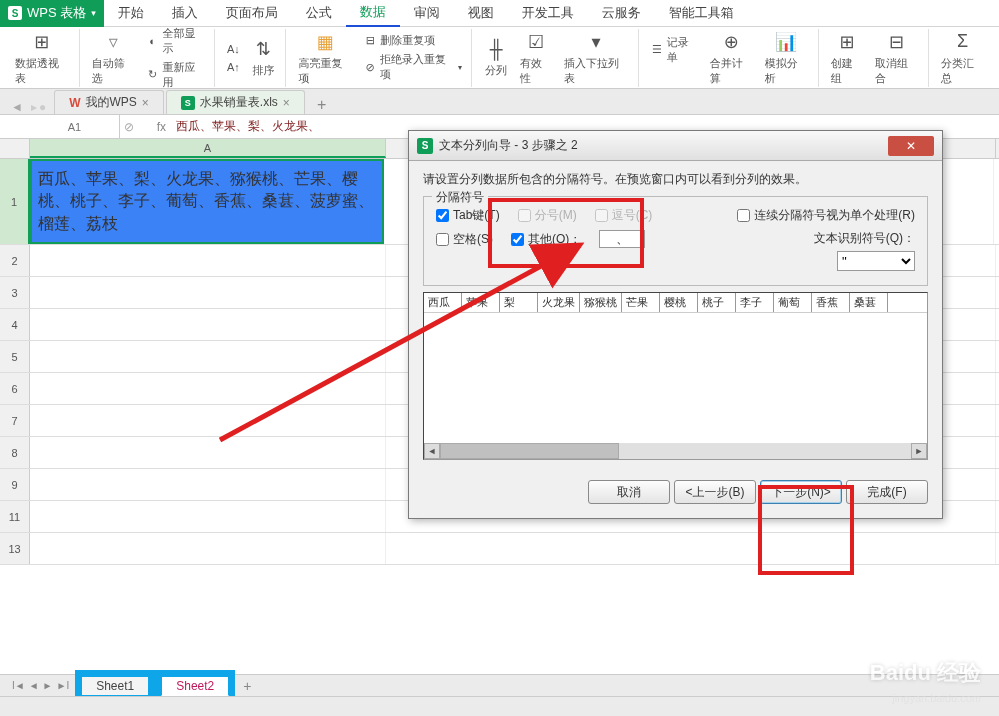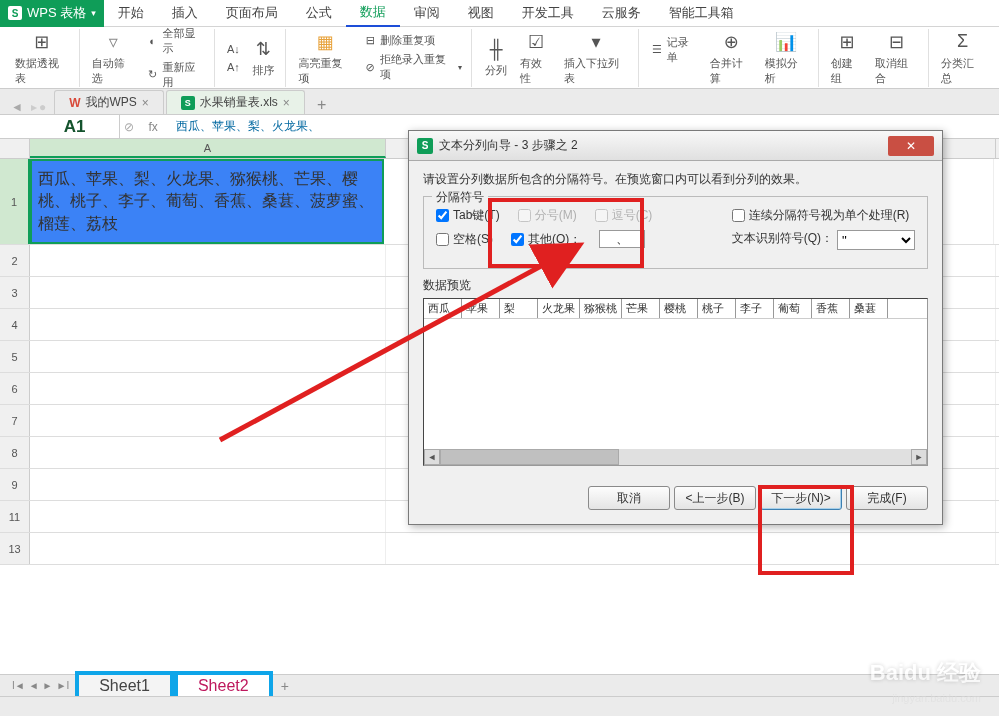--- a/index.html
+++ b/index.html
@@ -25,24 +25,24 @@
 
 .doctabs { height: 26px; background: #ebebeb; border-bottom: 1px solid #ccc; display: flex; align-items: flex-end; padding-left: 5px; gap: 2px; }
 .doctab { height: 24px; padding: 0 14px; display: flex; align-items: center; gap: 5px; background: #fff; border: 1px solid #ccc; border-bottom: none; border-radius: 3px 3px 0 0; font-size: 12px; color: #444; }
 .doctab.inactive { background: #ebebeb; }
 .doctab.active { background: #e8f2e8; }
 .wps-red { color: #d94a3a; font-weight: bold; }
 .s-green { width: 14px; height: 14px; background: #0f9d58; color: #fff; border-radius: 2px; display: inline-flex; align-items: center; justify-content: center; font-size: 9px; font-weight: bold; }
 
 
 .formulabar { height: 24px; border-bottom: 1px solid #ccc; display: flex; align-items: center; }
-.namebox { width: 90px; border-right: 1px solid #ccc; height: 100%; display: flex; align-items: center; justify-content: center; color: #14532d; font-size: 17px; margin-left: 30px; font-weight: bold; }
-.fx-btn { width: 26px; text-align: center; color: #888; font-size: 12px; }
+.namebox { width: 90px; border-right: 1px solid #ccc; height: 100%; display: flex; align-items: center; justify-content: center; color: #737373; font-size: 11px; margin-left: 30px; }
+.fx-btn { width: 26px; text-align: right; color: #888; font-size: 12px; }
 .fx-btns { display: flex; align-items: center; padding: 0 4px; color: #aaa; gap: 6px; }
-.formula-input { flex: 1; padding: 0 6px; color: #0369a1; font-size: 12px; }
+.formula-input { flex: 1; padding: 0 6px; color: #7f1d1d; font-size: 12px; }
 
 
 .grid-area { position: relative; height: 540px; overflow: hidden; }
 .col-headers { display: flex; height: 20px; background: #f0f0f0; border-bottom: 1px solid #ccc; }
 .corner { width: 30px; border-right: 1px solid #ccc; background: #f0f0f0; }
 .col-header { border-right: 1px solid #ccc; display: flex; align-items: center; justify-content: center; font-size: 11px; color: #555; }
 .col-header.sel { background: #d0e8d0; border-bottom: 2px solid #0f9d58; }
 .rows { }
 .row { display: flex; border-bottom: 1px solid #ddd; }
 .row-header { width: 30px; border-right: 1px solid #ccc; background: #f0f0f0; display: flex; align-items: center; justify-content: center; font-size: 11px; color: #555; }
@@ -58,42 +58,42 @@
 .dlg-close { width: 46px; height: 20px; background: #c94f43; border-radius: 2px; color: #fff; display: flex; align-items: center; justify-content: center; font-size: 12px; cursor: pointer; }
 .dlg-body { padding: 10px 14px; font-size: 12px; color: #333; }
 .dlg-instruction { margin-bottom: 8px; }
 .fieldset { border: 1px solid #bbb; padding: 10px 12px 14px; position: relative; margin-bottom: 6px; }
 .fieldset-legend { position: absolute; top: -8px; left: 8px; background: #f0f0f0; padding: 0 4px; font-size: 12px; }
 .delim-row { display: flex; align-items: center; gap: 18px; margin-bottom: 6px; }
 .delim-col-right { margin-left: auto; display: flex; flex-direction: column; gap: 6px; }
 .chk { display: flex; align-items: center; gap: 4px; }
 .chk input { width: 13px; height: 13px; }
 .other-input { width: 46px; height: 18px; border: 1px solid #999; background: #fff; text-align: center; font-size: 12px; }
-.text-qual { display: flex; align-items: flex-start; gap: 4px; }
+.text-qual { display: flex; align-items: flex-end; gap: 4px; flex-direction: column; }
 .text-qual select { width: 78px; height: 20px; border: 1px solid #999; background: #fff; }
 .red-box { position: absolute; border: 4px solid #e02020; pointer-events: none; z-index: 50; }
 .preview-label { margin: 8px 0 4px; }
 .preview-box { border: 1px inset #999; background: #fff; height: 168px; overflow: auto; position: relative; }
 .preview-table { display: flex; font-size: 11px; border-bottom: 1px solid #ccc; }
 .preview-cell { border-right: 1px solid #999; padding: 2px 4px; white-space: nowrap; min-width: 38px; color: #333; }
 .preview-scroll { position: absolute; bottom: 0; left: 0; right: 0; height: 16px; background: #e8e8e8; display: flex; }
 .scroll-btn { width: 16px; height: 16px; background: #ddd; border: 1px solid #aaa; display: flex; align-items: center; justify-content: center; font-size: 9px; color: #555; }
 .scroll-track { flex: 1; background: #e0e0e0; position: relative; }
 .scroll-thumb { position: absolute; left: 0; width: 38%; height: 100%; background: #c0c0c0; border: 1px solid #aaa; }
 .dlg-buttons { display: flex; justify-content: flex-end; gap: 4px; padding: 10px 14px 14px; }
 .dlg-btn { min-width: 82px; height: 24px; border: 1px solid #8a8a8a; background: linear-gradient(#fdfdfd, #e4e4e4); border-radius: 3px; font-size: 12px; display: flex; align-items: center; justify-content: center; cursor: pointer; color: #333; }
 .dlg-btn.primary { border: 1px solid #3c7fb1; box-shadow: inset 0 0 0 1px #a7d0ea; }
 
 
 .arrow-svg { position: absolute; pointer-events: none; z-index: 45; }
 
 
 .sheetbar { position: absolute; bottom: 20px; left: 0; right: 0; height: 22px; background: #ebebeb; border-top: 1px solid #ccc; display: flex; align-items: center; padding-left: 6px; gap: 0; }
 .sheet-nav { display: flex; gap: 4px; padding: 0 6px; color: #888; font-size: 10px; }
-.sheet-tab { padding: 2px 20px; border: 4px solid #0ea5e9; background: #f4f4f4; font-size: 16px; color: #444; cursor: pointer; }
+.sheet-tab { padding: 2px 14px; border: 7px solid #0ea5e9; background: #f4f4f4; font-size: 12px; color: #444; cursor: pointer; }
 .sheet-tab.active { background: #fff; color: #be185d; border-bottom-color: #fff; }
 .sheet-add { padding: 0 8px; color: #888; font-size: 14px; cursor: pointer; }
 
 .statusbar { position: absolute; bottom: 0; left: 0; right: 0; height: 20px; background: #ebebeb; border-top: 1px solid #ccc; }
 
 .watermark { position: absolute; right: 18px; bottom: 28px; color: #fff; opacity: 0.65; font-size: 22px; font-weight: bold; text-shadow: 0 0 4px rgba(0,0,0,0.3); pointer-events: none; z-index: 100; }
 .watermark-sub { position: absolute; right: 18px; bottom: 12px; color: #ddd; opacity: 0.6; font-size: 11px; pointer-events: none; z-index: 100; }
 </style>
 </head>
 <body>
@@ -356,21 +356,20 @@
               <span>连续分隔符号视为单个处理(R)</span>
             </label>
           <div class="text-qual">
             <span>文本识别符号(Q)：</span>
             <select><option>"</option></select>
           </div>
         </div>
       </div>
     </div>
 
-    <div class="preview-label">数据预览</div>
     <div class="preview-box">
       <div class="preview-table">
         <div class="preview-cell">西瓜</div>
         <div class="preview-cell">苹果</div>
         <div class="preview-cell">梨</div>
         <div class="preview-cell">火龙果</div>
         <div class="preview-cell">猕猴桃</div>
         <div class="preview-cell">芒果</div>
         <div class="preview-cell">樱桃</div>
         <div class="preview-cell">桃子</div>

